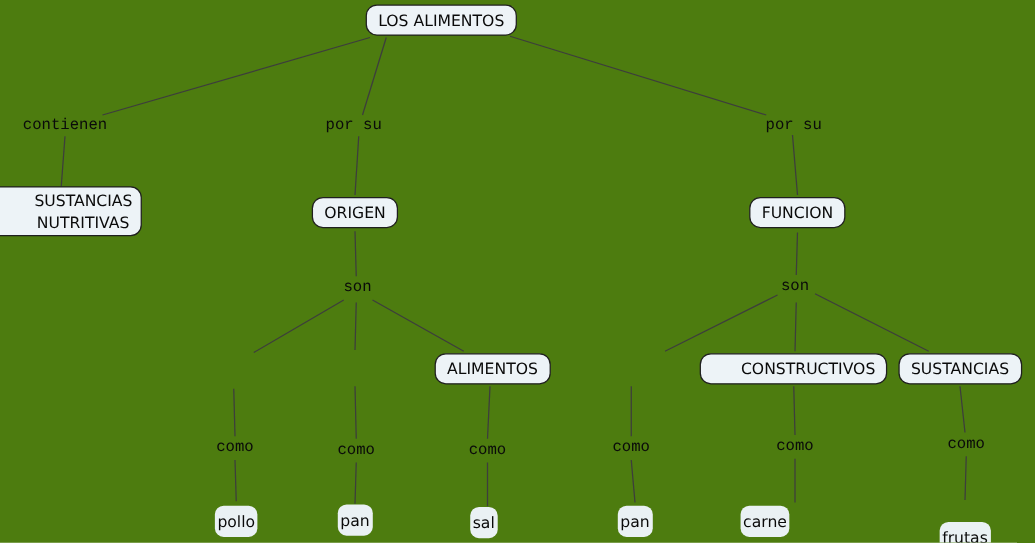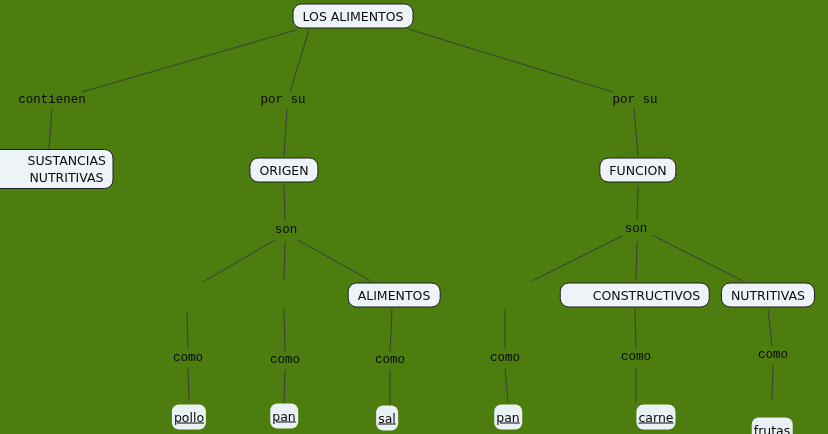--- a/index.html
+++ b/index.html
@@ -40,21 +40,20 @@
   .link-label {
     background: transparent;
     padding: 1px 2px;
     font-family: Liberation Mono, monospace;
   }
   .leaf {
     background: #eaf1f4;
     border-radius: 7px;
     padding: 5px 2px;
     line-height: 15px;
-    text-decoration: underline;
   }
 </style>
 </head>
 <body>
 
 <div class="canvas">
 
   <svg class="edges" viewBox="0 0 828 434" xmlns="http://www.w3.org/2000/svg">
 
     <line x1="296" y1="30" x2="82" y2="92"></line>
@@ -98,29 +97,29 @@
   <div class="node concept multiline" style="left:50px; top:169px;padding-left:40px;">SUSTANCIAS NUTRITIVAS</div>
   <div class="node concept" style="left:284px; top:170px;">ORIGEN</div>
   <div class="node concept" style="left:638px; top:170px;">FUNCION</div>
 
   <div class="node link-label" style="left:286px; top:230px;">son</div>
   <div class="node link-label" style="left:636px; top:229px;">son</div>
 
   <div class="node concept" style="left:394px; top:295px;">ALIMENTOS</div>
 
   <div class="node concept" style="left:635px; top:295px;padding-left:32px;">CONSTRUCTIVOS</div>
-  <div class="node concept" style="left:768px; top:295px;">NUTRITIVAS</div>
+  <div class="node concept" style="left:768px; top:295px;">SUSTANCIAS</div>
 
   <div class="node link-label" style="left:188px; top:358px;">como</div>
   <div class="node link-label" style="left:285px; top:360px;">como</div>
   <div class="node link-label" style="left:390px; top:360px;">como</div>
   <div class="node link-label" style="left:505px; top:358px;">como</div>
   <div class="node link-label" style="left:636px; top:357px;">como</div>
   <div class="node link-label" style="left:773px; top:355px;">como</div>
 
   <div class="node leaf" style="left:189px; top:417px;">pollo</div>
   <div class="node leaf" style="left:284px; top:416px;">pan</div>
   <div class="node leaf" style="left:387px; top:418px;">sal</div>
   <div class="node leaf" style="left:508px; top:417px;">pan</div>
-  <div class="node leaf" style="left:656px; top:417px;">carne</div>
+  <div class="node leaf" style="left:612px; top:417px;">carne</div>
   <div class="node leaf" style="left:772px; top:430px;">frutas</div>
 
 </div>
 
 </body></html>

